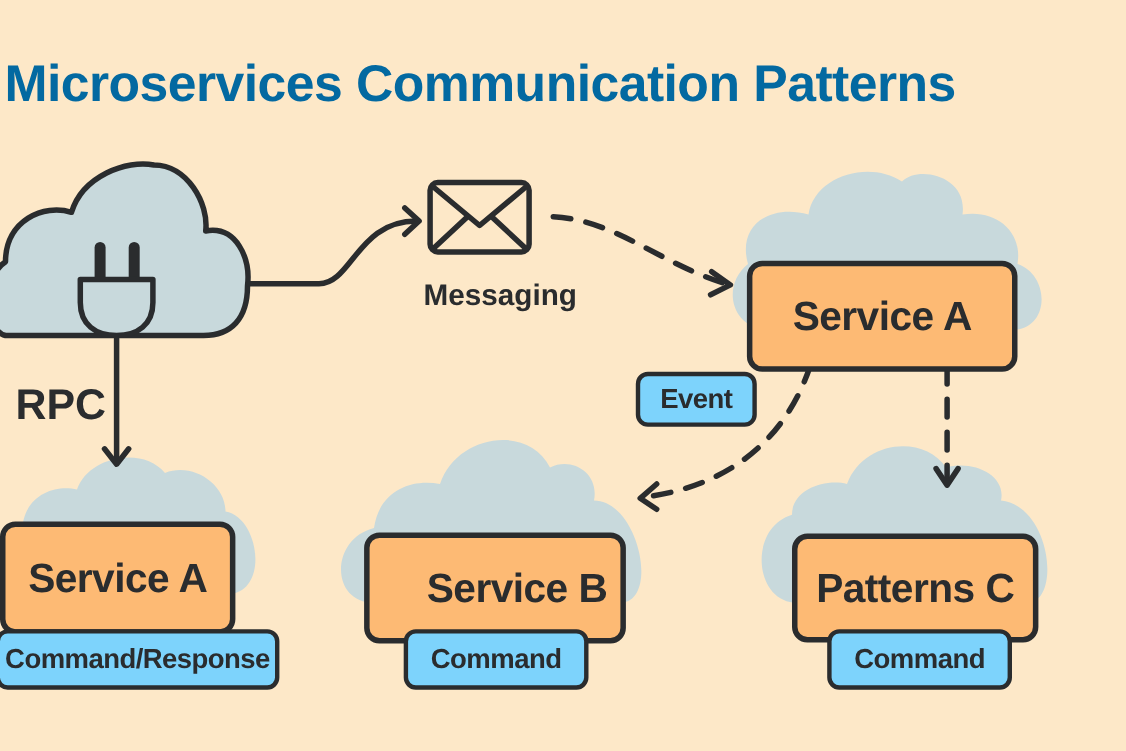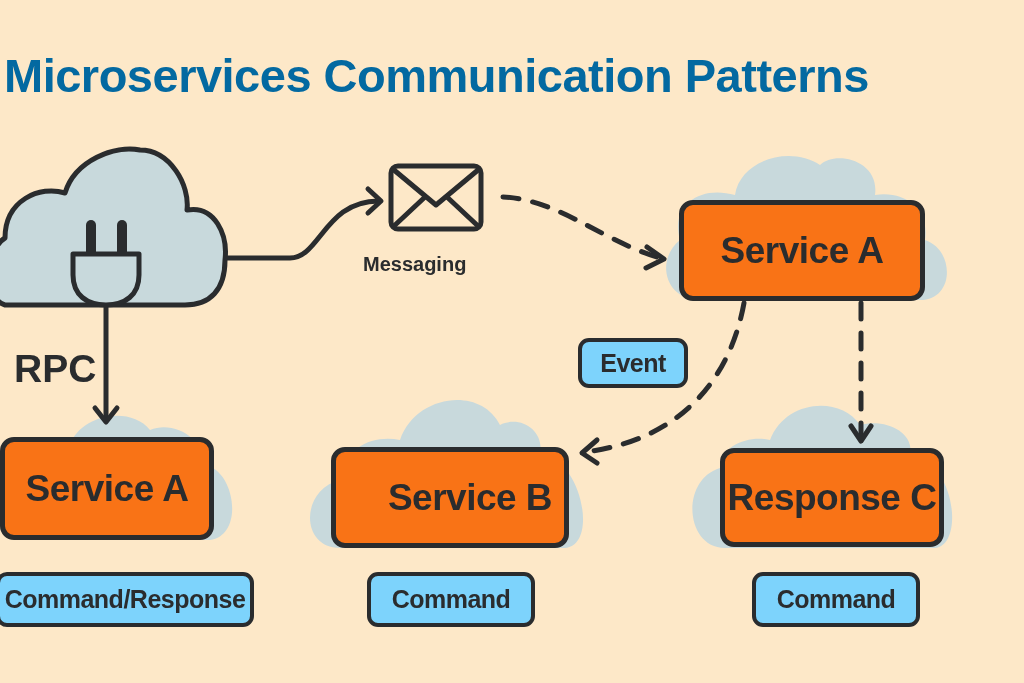--- a/index.html
+++ b/index.html
@@ -16,24 +16,24 @@
     font-weight: bold; font-size: 47px; color: #0369a1;
     letter-spacing: -0.5px; white-space: nowrap;
   }
   .label-text {
     position: absolute; font-weight: bold; color: #2A2C2E;
     font-family: "Liberation Sans", sans-serif; white-space: nowrap;
   }
   .svc-box {
     position: absolute; box-sizing: border-box;
     border: 5px solid #2A2C2E; border-radius: 14px;
-    background: #f97316;
+    background: #fdba74;
     display: flex; align-items: center; justify-content: center;
     font-weight: bold; font-size: 37px; color: #2A2C2E;
-    font-family: "Liberation Sans", sans-serif; letter-spacing: -0.5px;
+    font-family: "Liberation Sans", sans-serif; letter-spacing: -0.5px; margin-top: 37px;
   }
   .tag-box {
     position: absolute; box-sizing: border-box;
     border: 4px solid #2A2C2E; border-radius: 11px;
     background: #7dd3fc;
     display: flex; align-items: center; justify-content: center;
     font-weight: bold; font-size: 25px; color: #2A2C2E;
     font-family: "Liberation Sans", sans-serif; letter-spacing: -0.5px;
     white-space: nowrap;
   }
@@ -93,42 +93,42 @@
   <g fill="none" stroke="#2A2C2E" stroke-width="5" stroke-linejoin="round" stroke-linecap="round">
     <rect x="391" y="166" width="90" height="63" rx="7"></rect>
     <path d="M394,170 L436,205 L478,170"></path>
     <path d="M394,226 L425,197"></path>
     <path d="M478,226 L447,197"></path>
   </g>
 </svg>
 
 <h1 class="title">Microservices Communication Patterns</h1>
 
-<span class="label-text" style="left:363px; top:253px; font-size:20px;text-align:right;">Messaging</span>
+<span class="label-text" style="left:385px; top:253px; font-size:27px;text-align:right;">Messaging</span>
 
 <span class="label-text" style="left:14px; top:347px; font-size:39px;">RPC</span>
 
 <div class="svc-box" style="left:679px; top:200px; width:246px; height:101px;">
   <span>Service A</span>
 </div>
 
 <div class="tag-box" style="left:578px; top:338px; width:110px; height:50px;">
   <span>Event</span>
 </div>
 
 <div class="svc-box" style="left:0px; top:437px; width:214px; height:103px;">
   <span>Service A</span>
 </div>
 
 <div class="svc-box" style="left:331px; top:447px; width:238px; height:101px;padding-left:40px;">
   <span>Service B</span>
 </div>
 
 <div class="svc-box" style="left:720px; top:448px; width:224px; height:99px;">
-  <span>Response C</span>
+  <span>Patterns C</span>
 </div>
 
 <div class="tag-box" style="left:-4px; top:572px; width:258px; height:55px;">
   <span>Command/Response</span>
 </div>
 
 <div class="tag-box" style="left:367px; top:572px; width:168px; height:55px;">
   <span>Command</span>
 </div>
 

